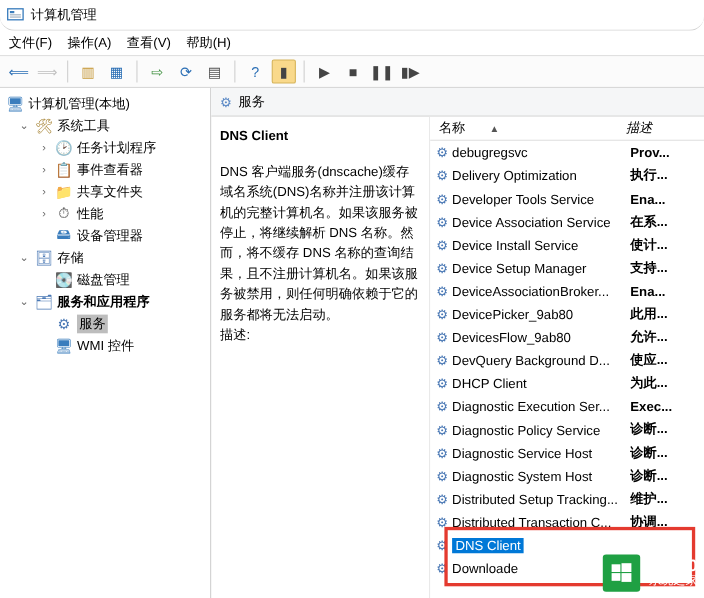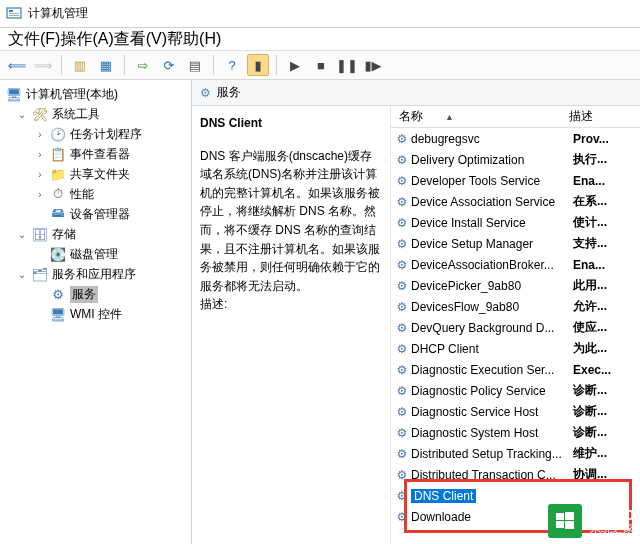--- a/index.html
+++ b/index.html
@@ -14,34 +14,35 @@
     overflow: hidden;
     position: relative;
   }
   .titlebar {
     height: 28px;
     display: flex;
     align-items: center;
     padding: 0 6px;
     border-bottom: 1px solid #d0d0d0;
     background: #fff;
+    border-radius: 13px;
   }
   .titlebar .ticon {
     width: 16px; height: 16px;
     display: inline-flex; align-items: center; justify-content: center;
     margin-right: 6px;
     color: #3a7dbd;
   }
   .menubar {
     height: 22px;
     display: flex;
     align-items: center;
-    gap: 0;
+    gap: 14px;
     padding: 0 8px;
-    font-size: 16px;
+    font-size: 12px;
   }
   .menubar span { cursor: default; }
   .toolbar {
     height: 30px;
     display: flex;
     align-items: center;
     gap: 4px;
     padding: 0 6px;
     border-top: 1px solid #e0e0e0;
     border-bottom: 1px solid #d8d8d8;
@@ -126,21 +127,21 @@
   .cols {
     display:flex;
     height: 22px;
     align-items:center;
     font-size:12px;
     border-bottom: 1px solid #e0e0e0;
     background:#fff;
   }
   .cols .col-name { width: 172px; padding-left: 8px; display:flex; align-items:center; gap:22px;}
   .cols .col-name .sort { font-size:9px; color:#555; }
-  .cols .col-desc { padding-left: 6px; }
+  .cols .col-desc { padding-left: 6px; font-style: italic; }
   .list {
     flex:1;
     overflow:hidden;
   }
   .row {
     display:flex;
     align-items:center;
     height: 21px;
     font-size: 12px;
   }
@@ -264,21 +265,21 @@
       <span class="label">存储</span>
     </div>
     <div class="tree-item ind2">
       <span class="twisty"> </span>
       <span class="ticon2" style="color:#6a6a6a">💽</span>
       <span class="label">磁盘管理</span>
     </div>
     <div class="tree-item ind1">
       <span class="twisty">⌄</span>
       <span class="ticon2" style="color:#4b79b5">🗂</span>
-      <span class="label" style="font-weight:400">服务和应用程序</span>
+      <span class="label" style="font-weight:700">服务和应用程序</span>
     </div>
     <div class="tree-item ind2 selected">
       <span class="twisty"> </span>
       <span class="ticon2" style="color:#4b79b5">⚙</span>
       <span class="label">服务</span>
     </div>
     <div class="tree-item ind2">
       <span class="twisty"> </span>
       <span class="ticon2" style="color:#3a7dbd">🖥</span>
       <span class="label">WMI 控件</span>

